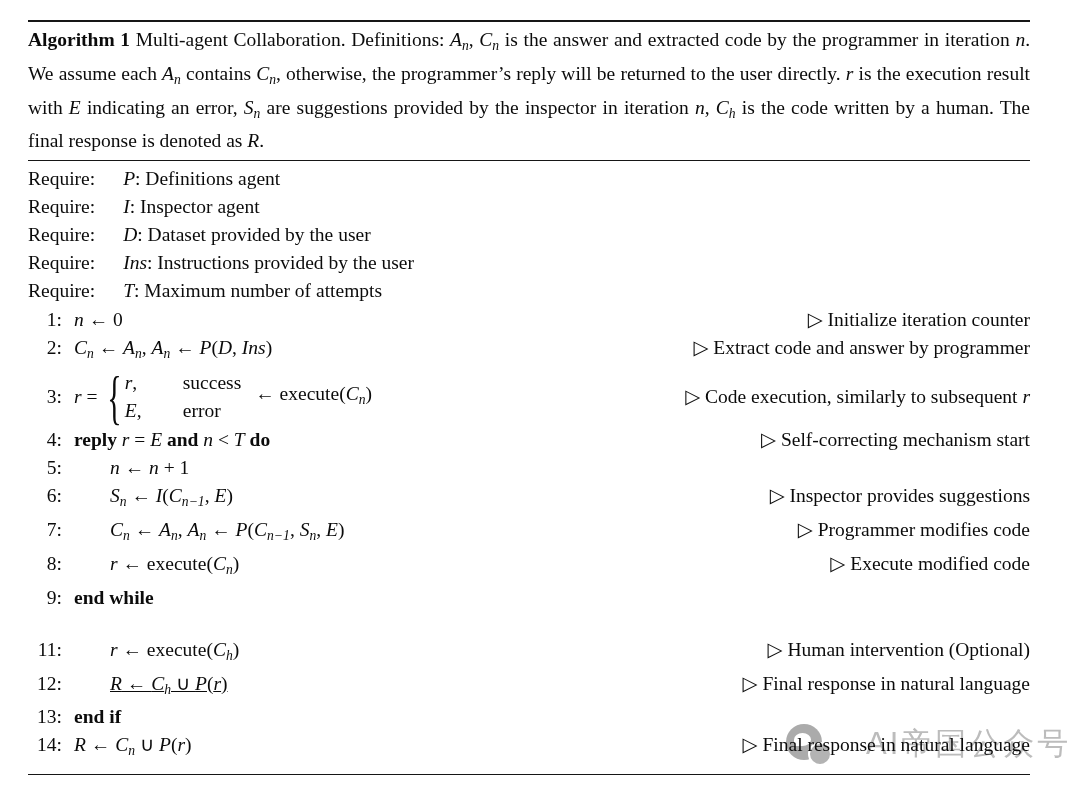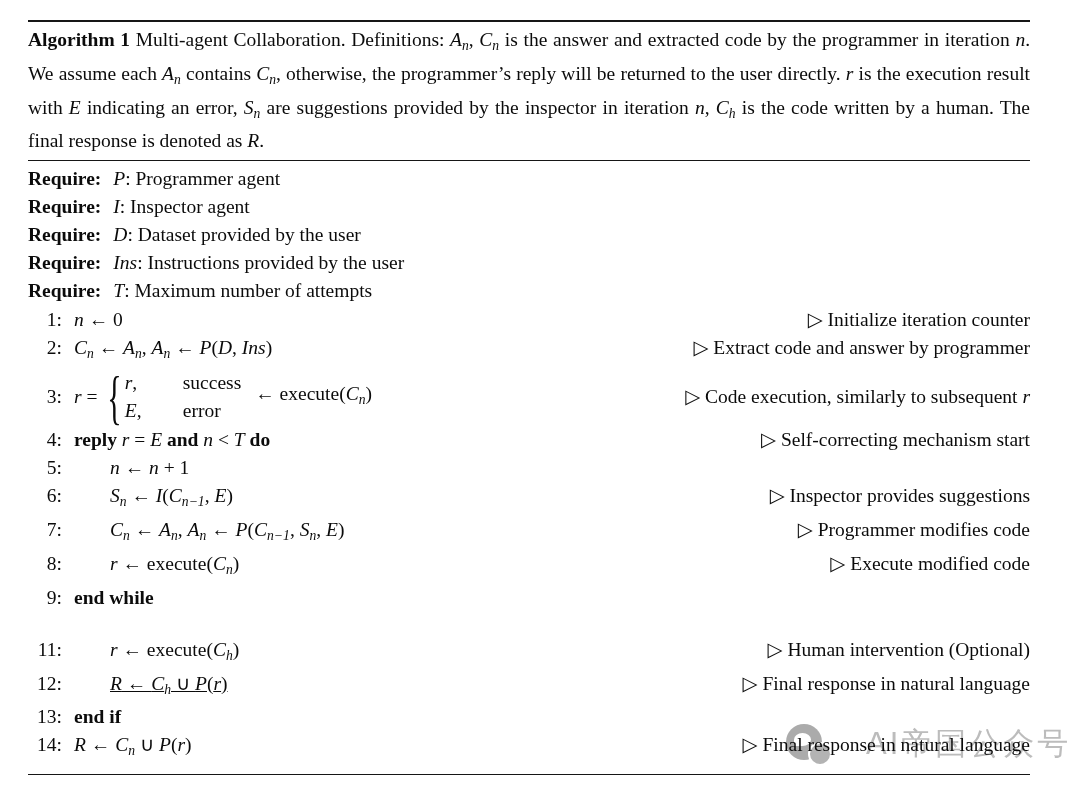--- a/index.html
+++ b/index.html
@@ -10,21 +10,21 @@
   }
   .algo{position:absolute;left:28px;top:20px;width:1002px;z-index:1}
   .rule{border:0;border-top:1.4px solid #161616;margin:0;height:0}
   .rule.thick{border-top-width:2.7px}
   .caption{font-size:19.5px;line-height:28px;text-align:justify;margin:4px 0 5px 0}
   .kw{font-weight:bold}
   .mvar{font-style:italic}
   .msub{font-style:italic;font-size:70%;vertical-align:-0.28em}
   .require{margin-top:4px}
   .req-row{font-size:19.5px;line-height:28px}
-  .req-label{font-weight:bold;margin-right:12px}
+  .req-label{font-weight:normal;margin-right:28px}
   .req-row span{white-space:pre}
   .lines{margin-top:1px}
   .alg-row{display:flex;align-items:baseline;font-size:19.5px;line-height:28px}
   .alg-row.cases-row{align-items:center;min-height:58px}
   .num{width:34px;text-align:right;margin-right:12px;flex:none}
   .code span,.comment span{white-space:pre}
   .code.cases{display:inline-flex;align-items:center}
   .comment{margin-left:auto;text-align:right}
   .brace{display:inline-block;font-size:30px;line-height:30px;transform:scaleY(1.95);transform-origin:center;margin:0 3px 0 5px}
   .case-stack{display:inline-block;margin-right:14px}
@@ -52,21 +52,21 @@
   </span>
   <span class="wm-text wm-name">AI帝国</span>
   <span class="wm-text">公众号</span>
 </div>
 
 <div class="algo">
   <hr class="rule thick">
   <p class="caption"><span class="kw">Algorithm 1</span><span class="plain"> Multi-agent Collaboration. Definitions: </span><span class="mvar">A</span><span class="msub">n</span><span class="plain">, </span><span class="mvar">C</span><span class="msub">n</span><span class="plain"> is the answer and extracted code by the programmer in iteration </span><span class="mvar">n</span><span class="plain">. We assume each </span><span class="mvar">A</span><span class="msub">n</span><span class="plain"> contains </span><span class="mvar">C</span><span class="msub">n</span><span class="plain">, otherwise, the programmer’s reply will be returned to the user directly. </span><span class="mvar">r</span><span class="plain"> is the execution result with </span><span class="mvar">E</span><span class="plain"> indicating an error, </span><span class="mvar">S</span><span class="msub">n</span><span class="plain"> are suggestions provided by the inspector in iteration </span><span class="mvar">n</span><span class="plain">, </span><span class="mvar">C</span><span class="msub">h</span><span class="plain"> is the code written by a human. The final response is denoted as </span><span class="mvar">R</span><span class="plain">.</span></p>
   <hr class="rule">
   <div class="require">
-      <div class="req-row"><span class="req-label">Require:</span><span class="mvar">P</span><span class="plain">: Programmer agent</span></div>
+      <div class="req-row"><span class="req-label">Require:</span><span class="mvar">P</span><span class="plain">: Definitions agent</span></div>
       <div class="req-row"><span class="req-label">Require:</span><span class="mvar">I</span><span class="plain">: Inspector agent</span></div>
       <div class="req-row"><span class="req-label">Require:</span><span class="mvar">D</span><span class="plain">: Dataset provided by the user</span></div>
       <div class="req-row"><span class="req-label">Require:</span><span class="mvar">Ins</span><span class="plain">: Instructions provided by the user</span></div>
       <div class="req-row"><span class="req-label">Require:</span><span class="mvar">T</span><span class="plain">: Maximum number of attempts</span></div>
     </div>
   <div class="lines">
       <div class="alg-row">
         <span class="num">1:</span>
         <div class="code"><span class="mvar">n</span><span class="plain"> ← 0</span></div>
         <div class="comment"><span class="plain">▷ </span><span class="plain">Initialize iteration counter</span></div>

